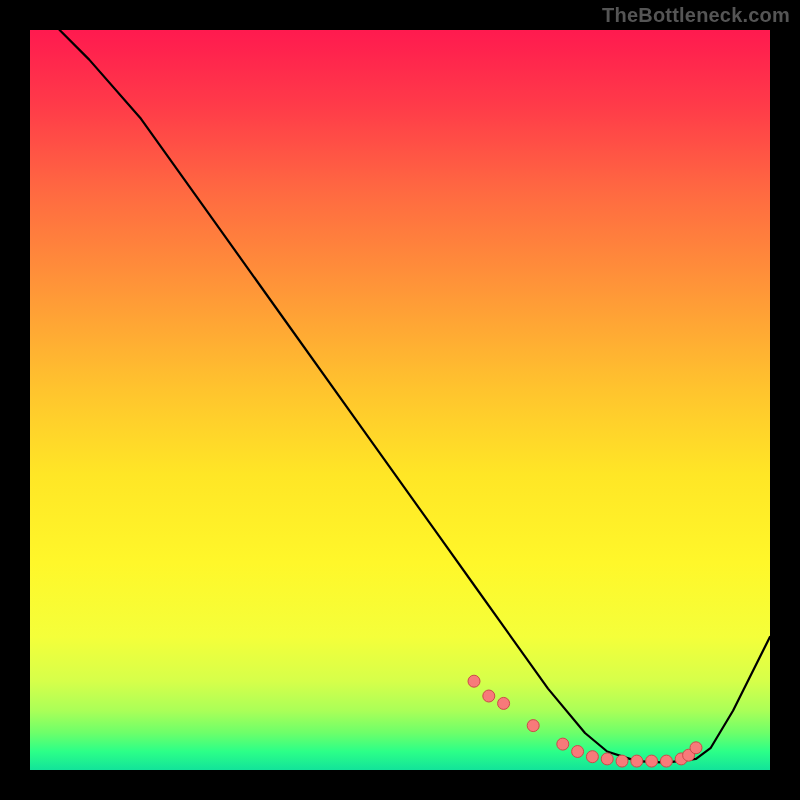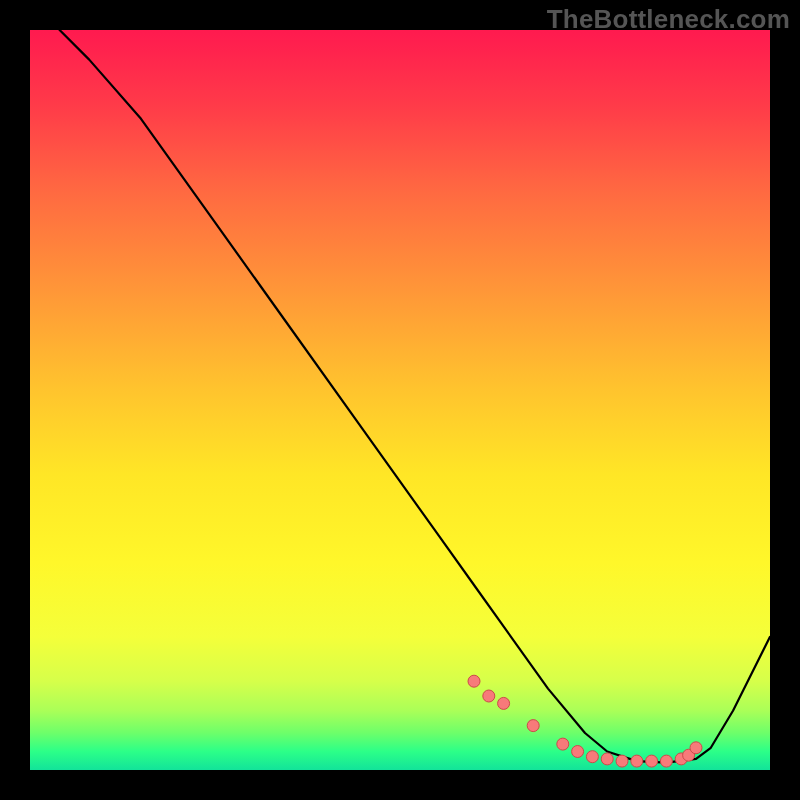--- a/index.html
+++ b/index.html
@@ -15,21 +15,21 @@
     position: relative;
     width: 800px;
     height: 800px;
     background: #000;
   }
   .watermark {
     position: absolute;
     top: 4px;
     right: 10px;
     color: #555;
-    font-size: 26px;
+    font-size: 20px;
     font-weight: 600;
     letter-spacing: 0.2px;
     z-index: 50;
   }
   .plot {
     position: absolute;
     left: 30px;
     top: 30px;
     width: 740px;
     height: 740px;

